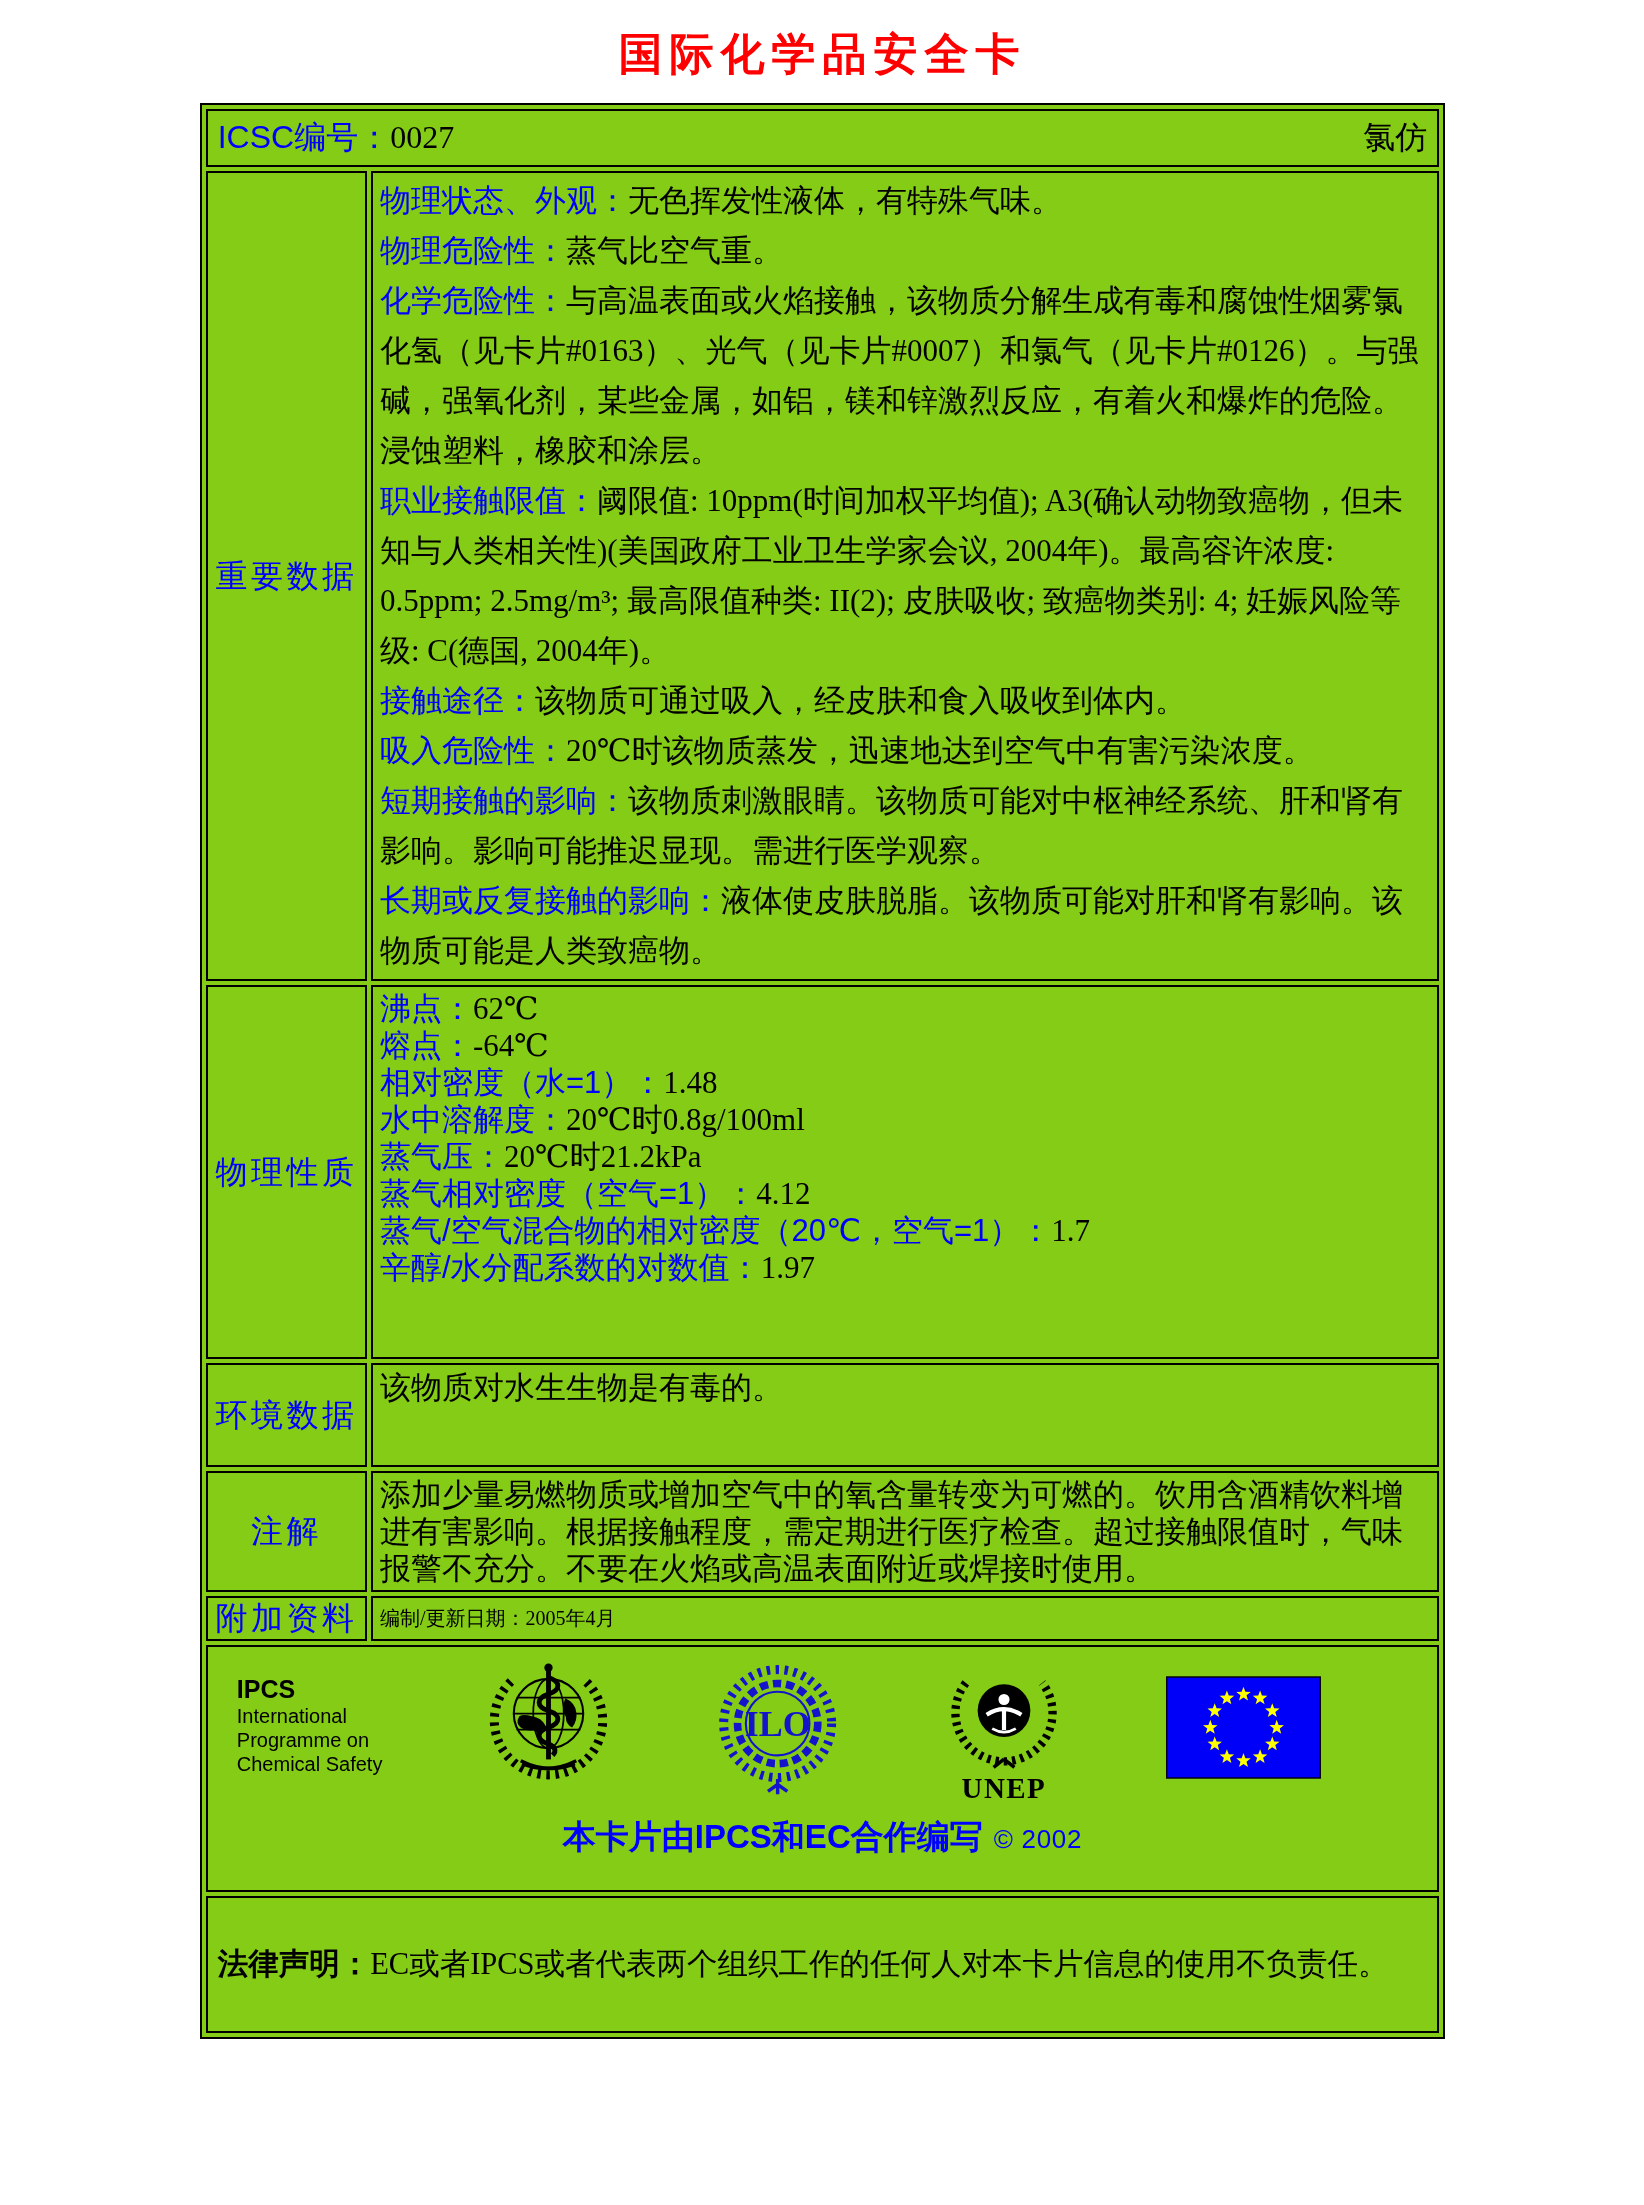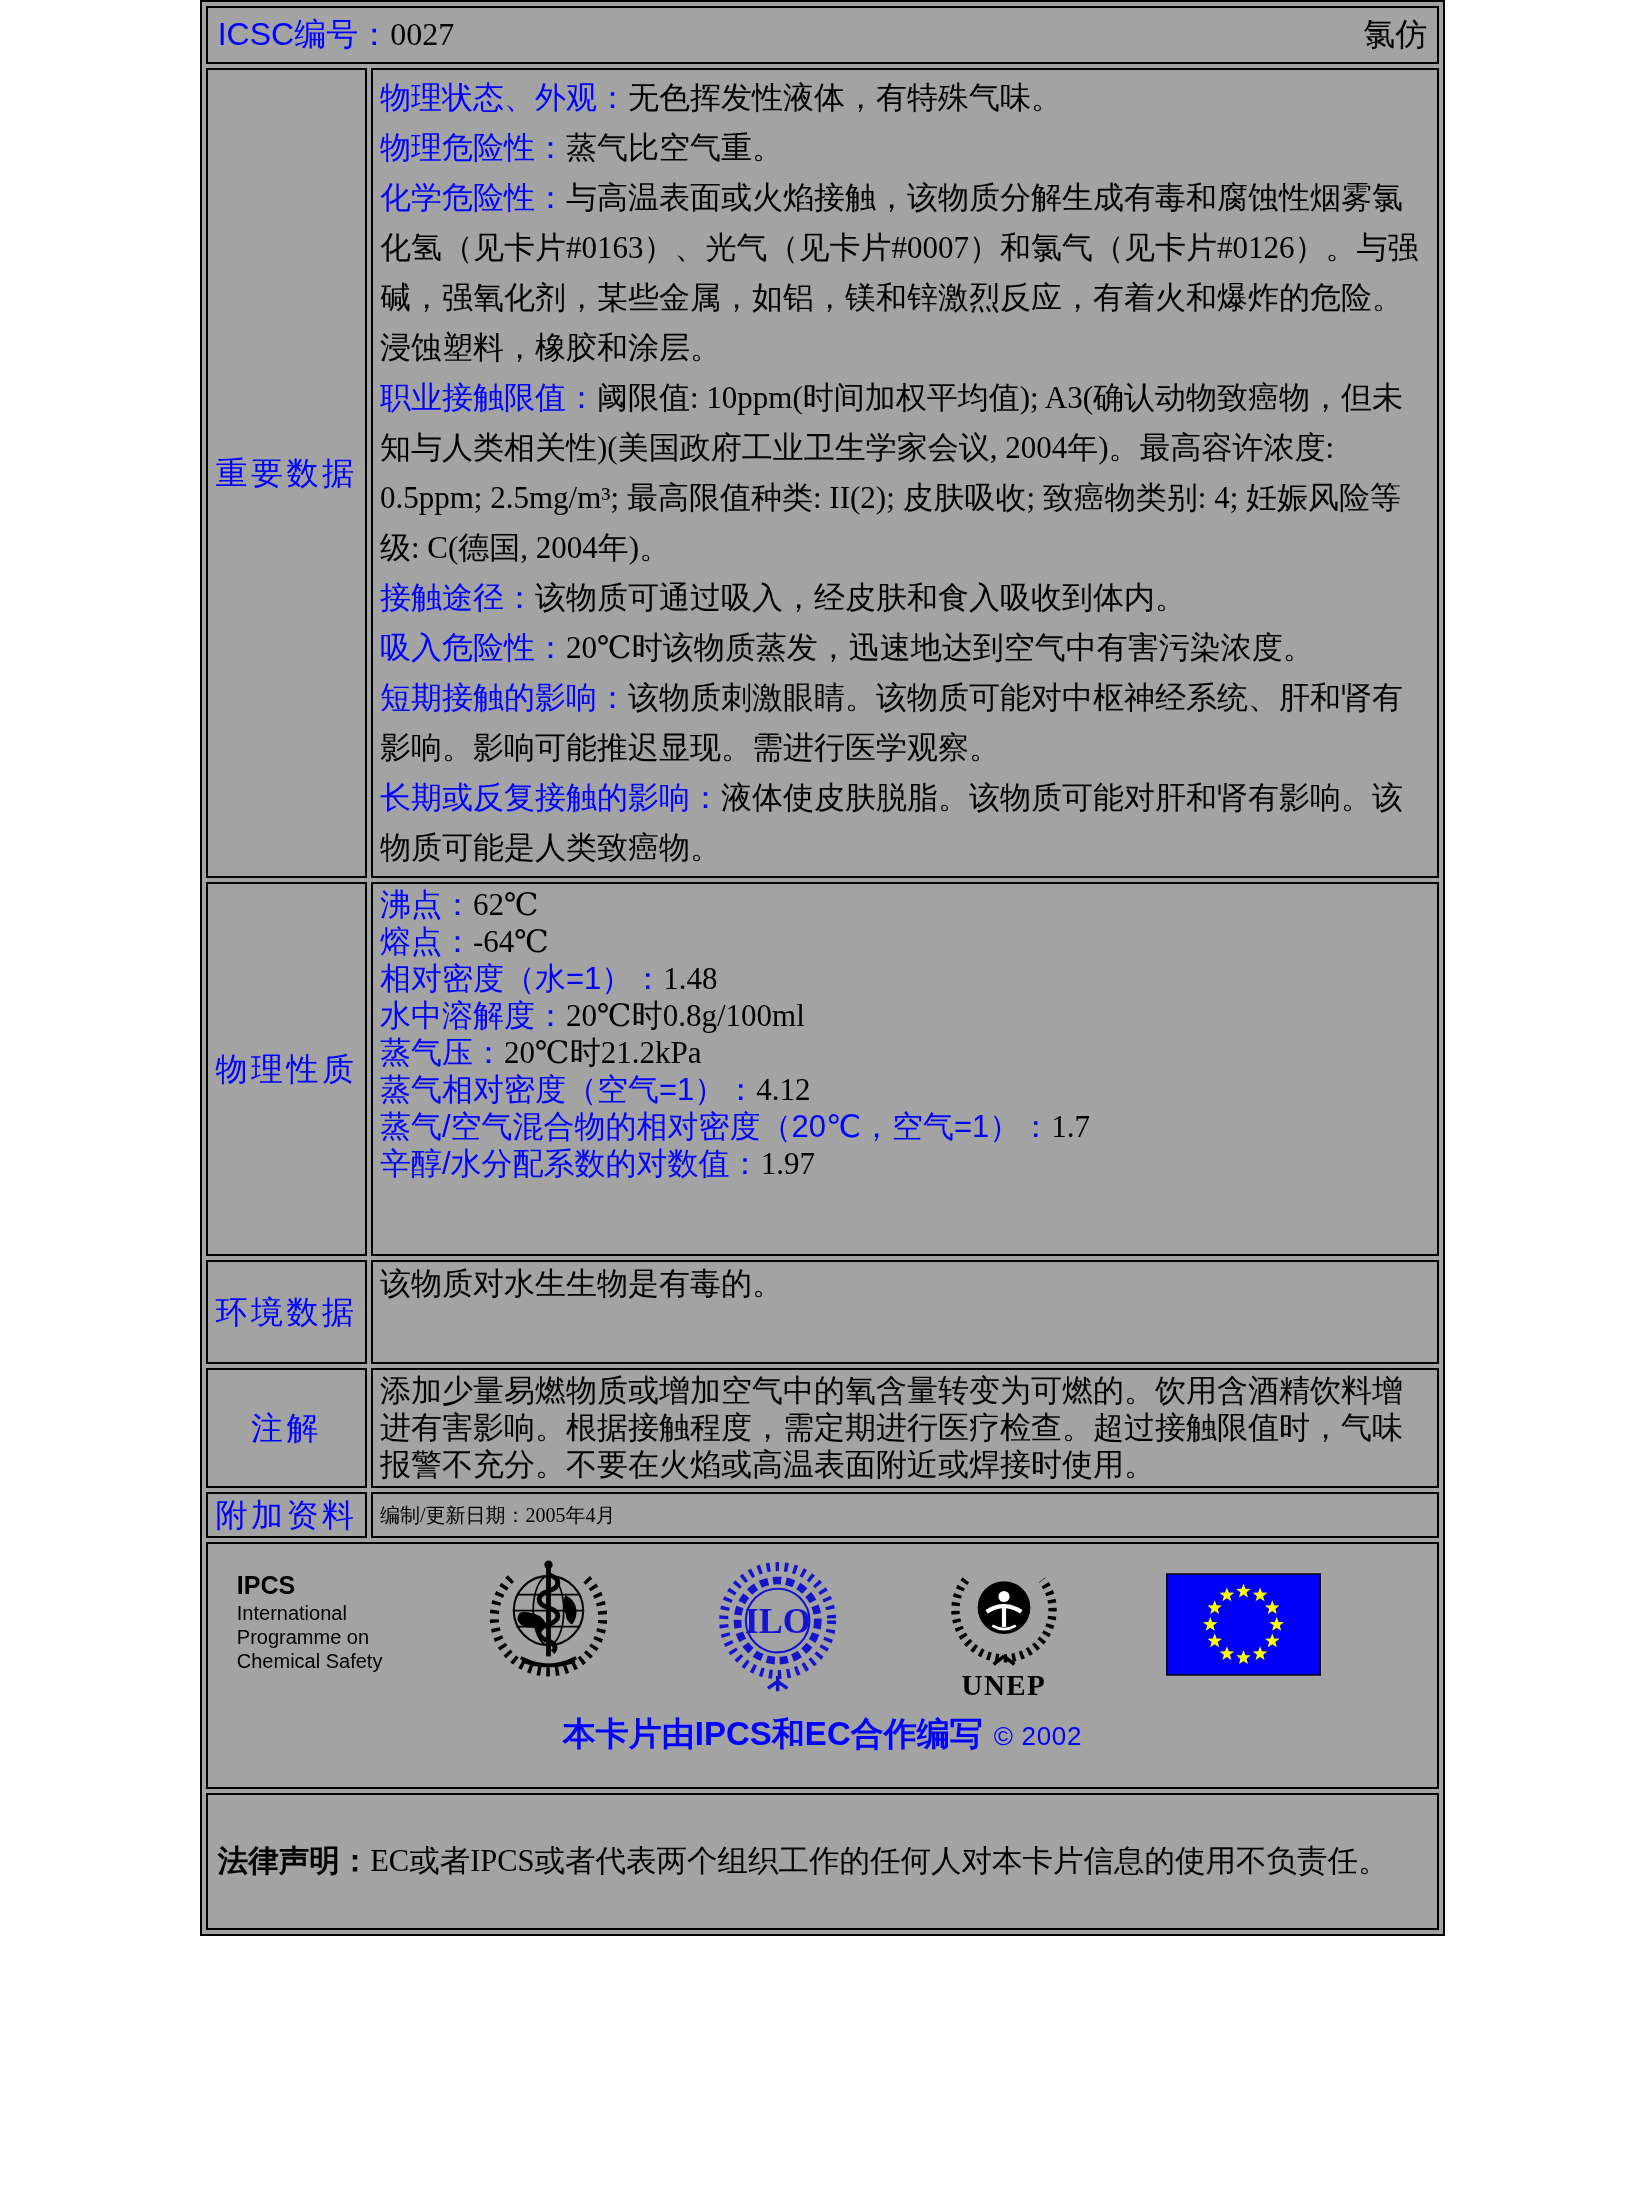--- a/index.html
+++ b/index.html
@@ -16,21 +16,21 @@
     width:1645px;height:2205px;background:#ffffff;color:#000;
     font-family:"Liberation Serif","DejaVu Serif",serif;
   }
   .title{
     margin:25px 0 19.4px;text-align:center;
     font-family:"Liberation Sans","DejaVu Sans",sans-serif;
     font-size:44px;font-weight:bold;letter-spacing:7px;
     color:var(--title-red);
   }
   table.card{
-    width:1245px;margin:0 auto;background:#a3a3a3;
+    width:1245px;margin:0 auto;background:#84cc16;
     border-collapse:separate;border-spacing:4.2px;
     border:2.8px solid #000;
   }
   td{border:2.1px solid #000;vertical-align:top;padding:2.8px 7px;}
   td.lbl{
     width:161px;text-align:center;vertical-align:middle;padding:0 2.8px;
     color:var(--accent-blue);
     font-family:"Liberation Sans","DejaVu Sans",sans-serif;
     font-size:32px;letter-spacing:3.5px;line-height:1.25;
   }
@@ -82,20 +82,21 @@
   .legal-label{
     font-family:"Liberation Sans","DejaVu Sans",sans-serif;
     font-weight:bold;color:#000;
   }
 </style>
 </head>
 <body>
 
 <div>
 
+  <h1 class="title">国际化学品安全卡</h1>
 
   <table class="card">
 
     <tbody>
         <tr>
       <td colspan="2" class="hdr-cell">
         <div class="hdr-flex">
           <div>
             <span class="blue-sans">ICSC编号：</span><span>0027</span>
           </div>

